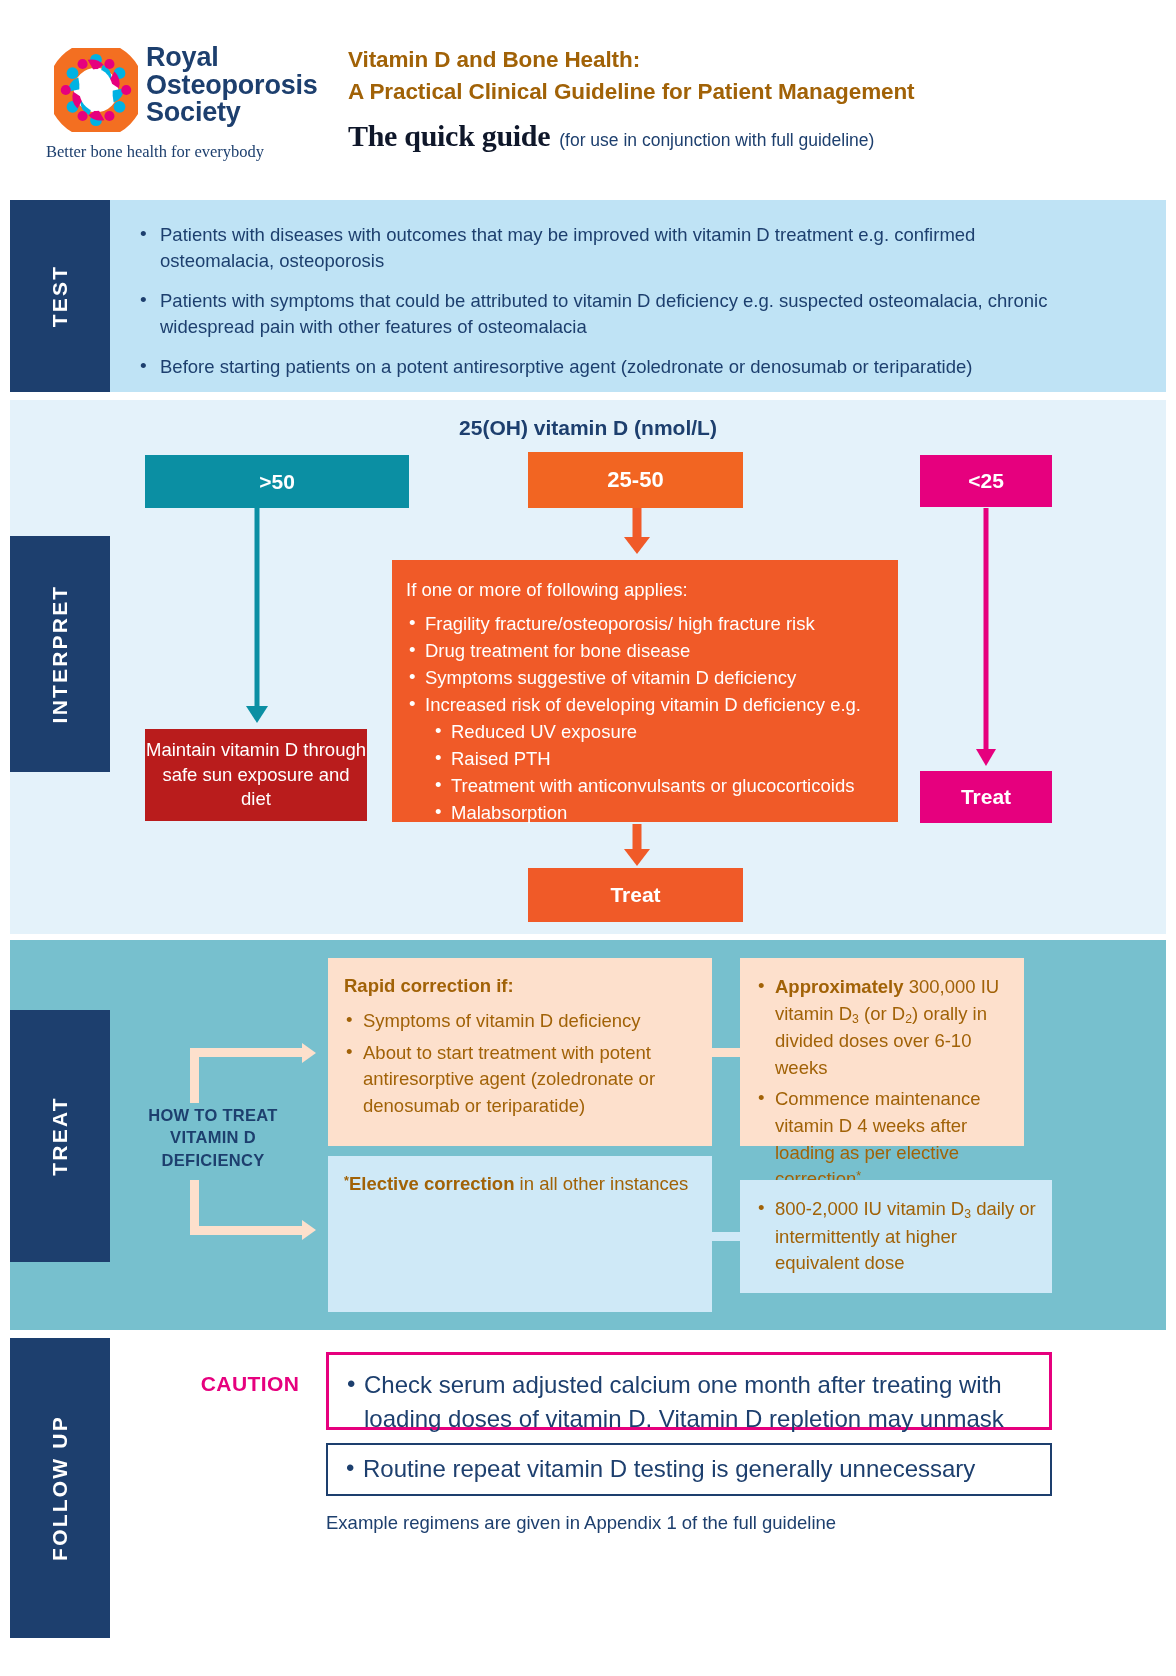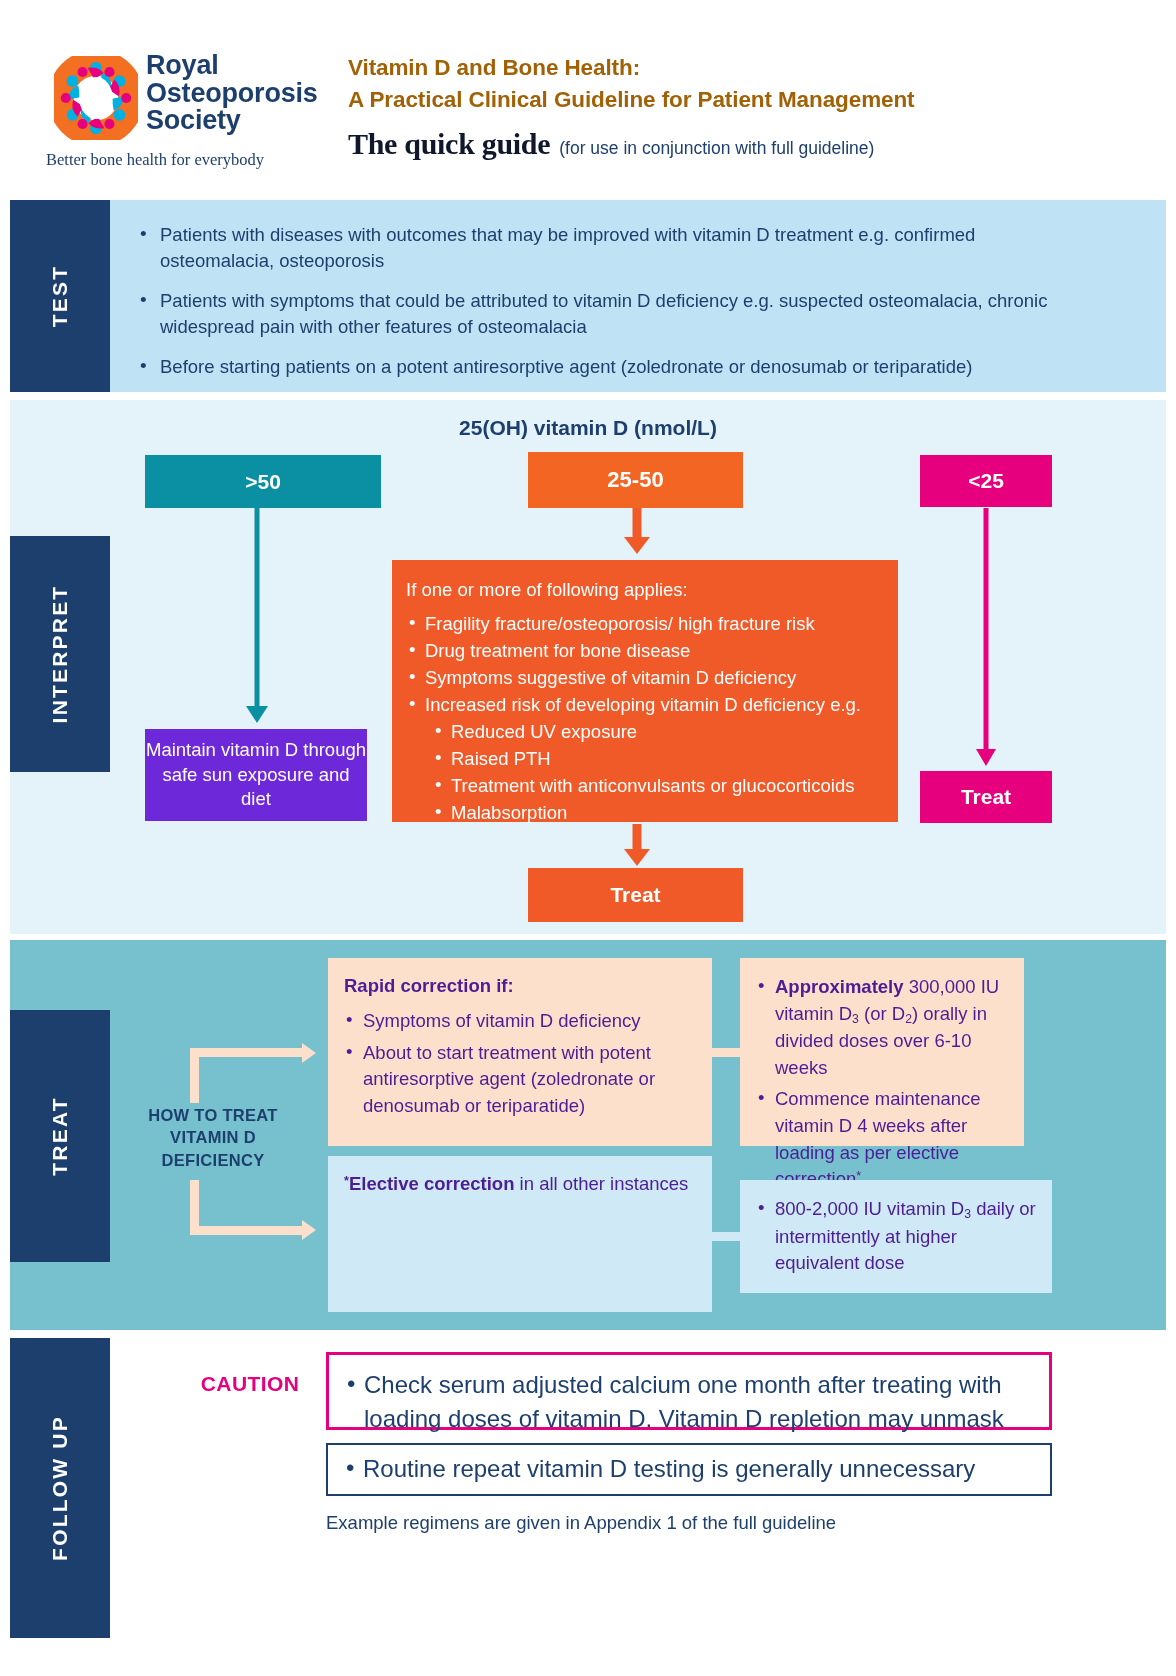--- a/index.html
+++ b/index.html
@@ -7,21 +7,21 @@
     width: 1176px; height: 1676px;
     background: #ffffff;
     font-family: "Liberation Sans", sans-serif;
     color: #1d3f6e;
     overflow: hidden;
   }
 
   .page { position: relative; width: 1176px; height: 1676px; background:#fff; }
 
   
-  .header { position:absolute; left:0; top:8px; width:1048px; height:190px; }
+  .header { position:absolute; left:0; top:0; width:1048px; height:190px; }
   .logo-wrap { position:absolute; left:46px; top:46px; width:268px; height:120px; }
   .logo-mark { position:absolute; left:8px; top:2px; width:84px; height:84px; }
   .logo-text { position:absolute; left:100px; top:-2px; font-size:27px; line-height:1.02;
                font-weight:bold; color:#1d3f6e; letter-spacing:-0.2px; }
   .logo-tag { position:absolute; left:0px; top:96px; font-size:16.5px; color:#1d3f6e;
               font-family:"Liberation Serif", serif; }
 
   .title-block { position:absolute; left:348px; top:44px; width:800px; }
   .title-line { font-size:22.5px; font-weight:bold; color:#a16207; line-height:1.42; letter-spacing:-0.1px;}
   .quickguide-row { margin-top:11px; display:flex; align-items:baseline; gap:9px; }
@@ -50,26 +50,26 @@
 
   
   #interpret-band { top:400px; left:10px; width:1156px; height:534px; background:#e4f2fa; }
   #interpret-sidebar { top:536px; height:236px; }
 
   .scale-title { position:absolute; left:0; top:416px; width:1176px; text-align:center;
                  font-size:21px; font-weight:bold; color:#1d3f6e; }
 
   .pillbox { position:absolute; display:flex; align-items:center; justify-content:center;
              color:#fff; font-weight:bold; font-size:21px; }
-  #box-gt50 { left:145px; top:455px; width:236px; height:53px; background:#0b8fa3; }
+  #box-gt50 { left:145px; top:455px; width:264px; height:53px; background:#0b8fa3; }
   #box-2550 { left:528px; top:452px; width:215px; height:56px; background:#f26522; font-size:22px; }
   #box-lt25 { left:920px; top:455px; width:132px; height:52px; background:#e6007e; }
 
   .teal-box { position:absolute; left:145px; top:729px; width:222px; height:92px;
-              background:#6d28d9; color:#fff; font-size:18.5px; line-height:1.35;
+              background:#b91c1c; color:#fff; font-size:18.5px; line-height:1.35;
               display:flex; align-items:center; justify-content:center; text-align:center; }
 
   .orange-panel { position:absolute; left:392px; top:560px; width:506px; height:262px;
                   background:#f05a28; color:#ffffff; padding:18px 16px 10px 14px; }
   .orange-panel .head { font-size:18.5px; margin-bottom:7px; line-height:1.35; }
   .orange-panel ul { list-style:none; }
   .orange-panel li { position:relative; padding-left:19px; font-size:18.5px; line-height:1.46; }
   .orange-panel li::before { content:"\2022"; position:absolute; left:3px; top:-1px; }
   .orange-panel ul.sub { margin-left:26px; }
 
@@ -123,21 +123,21 @@
   #elbow-top { left:190px; top:1048px; width:130px; height:55px; }
   #elbow-top .vert { left:0; top:0; height:55px; }
   #elbow-top .horz { left:0; top:0; width:116px; }
   #elbow-top .tip { left:112px; top:-5px; }
 
   #elbow-bot { left:190px; top:1180px; width:130px; height:55px; }
   #elbow-bot .vert { left:0; top:0; height:55px; }
   #elbow-bot .horz { left:0; bottom:0; width:116px; }
   #elbow-bot .tip { left:112px; bottom:-5px; }
 
-  .tbox { position:absolute; padding:16px 16px 22px 16px; color:#4c1d95; }
+  .tbox { position:absolute; padding:16px 16px 22px 16px; color:#a16207; }
   .tbox .hd { font-weight:bold; font-size:18.5px; line-height:1.35; margin-bottom:9px; }
   .tbox ul { list-style:none; }
   .tbox li { position:relative; padding-left:19px; font-size:18.5px; line-height:1.44; margin-bottom:5px; }
   .tbox li::before { content:"\2022"; position:absolute; left:2px; top:-1px; }
   .tbox li:last-child { margin-bottom:0; }
   .tbox b { font-weight:bold; }
   .tbox sub { font-size:0.66em; vertical-align:-0.25em; }
   .tbox sup { font-size:0.68em; vertical-align:0.42em; }
 
   #rapid-box { left:328px; top:958px; width:384px; height:188px; background:#fde0cc; }

